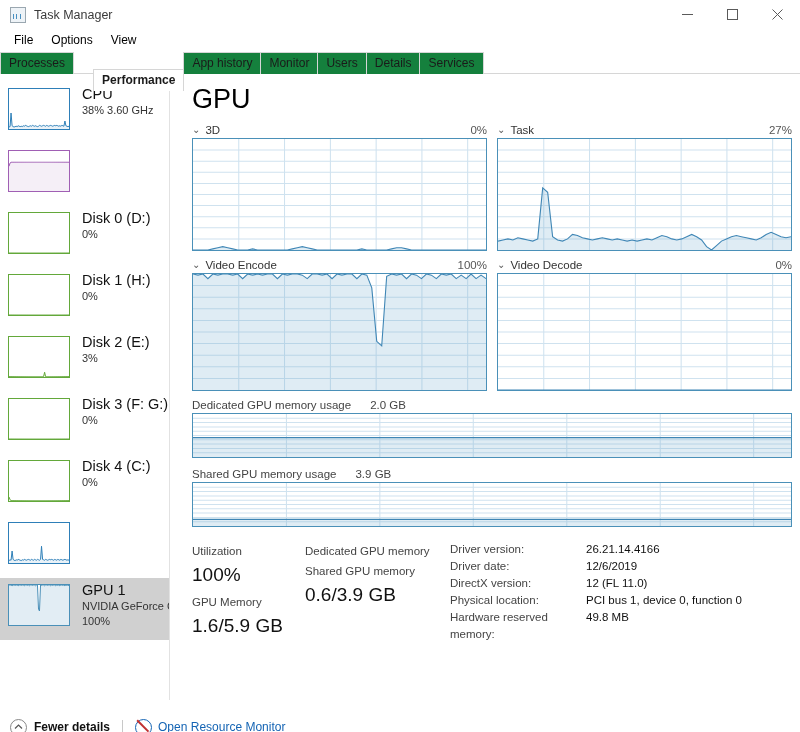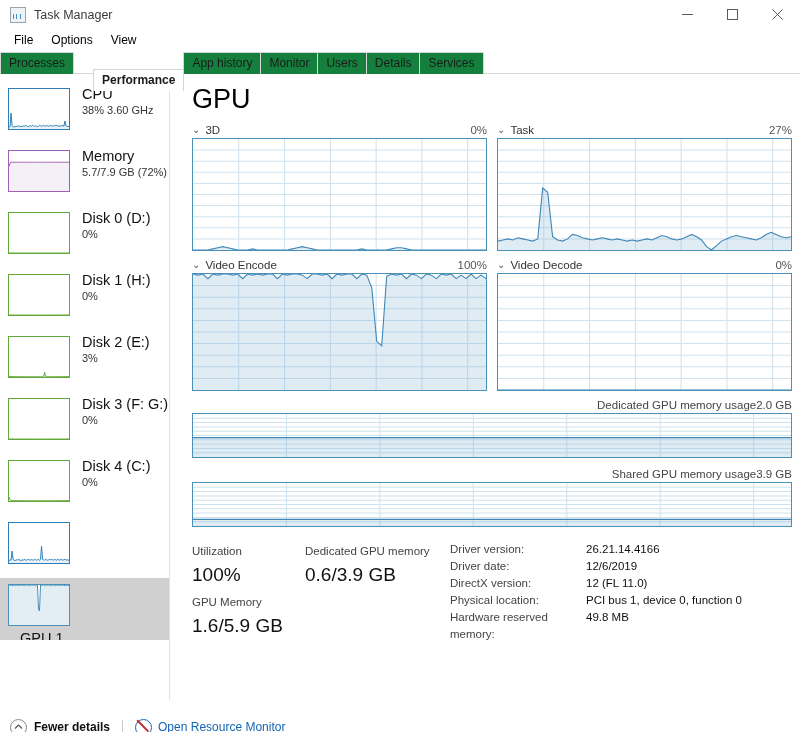--- a/index.html
+++ b/index.html
@@ -121,21 +121,20 @@
   }
   .side-item {
     display: flex;
     align-items: flex-start;
     height: 62px;
     padding-left: 8px;
     box-sizing: border-box;
   }
   .side-item.selected {
     background: #d0d0d0;
-    flex-direction: column;
   }
   .side-thumb {
     width: 62px;
     height: 42px;
     box-sizing: border-box;
     border: 1px solid #3f8fbf;
     background: #ffffff;
     margin-top: 6px;
     flex: 0 0 auto;
     position: relative;
@@ -214,25 +213,26 @@
     border: 1px solid #4a90b8;
     background: #ffffff;
     position: relative;
     overflow: hidden;
     box-sizing: border-box;
   }
   .graph-box svg { display: block; width: 100%; height: 100%; }
 
   .wide-label {
     display: flex;
-    justify-content: flex-end;
+    justify-content: flex-start;
     font-size: 11.5px;
     color: #444444;
     padding-bottom: 2px;
     padding-top: 2px;
+    gap: 19px;
   }
 
   
   .stats {
     display: flex;
     margin-top: 14px;
     font-size: 11.5px;
   }
   .stat-col { width: 113px; }
   .stat-name {
@@ -376,24 +376,20 @@
           <div class="side-title">CPU</div>
           <div class="side-sub">38%  3.60 GHz</div>
         </div>
       </div>
       <div class="side-item">
         <div class="side-thumb" style="border-color: rgb(160, 95, 180);">
           <svg viewBox="0 0 62 42" preserveAspectRatio="none">
             <polygon points="0,42 0.0,16.0 1.1,12.6 2.1,11.8 3.2,11.8 4.2,11.8 5.3,11.8 6.3,11.8 7.4,11.8 8.4,11.8 9.5,11.8 10.5,11.8 11.6,11.8 12.6,11.8 13.7,11.8 14.7,11.8 15.8,11.8 16.8,11.8 17.9,11.8 18.9,11.8 20.0,11.8 21.0,11.8 22.1,11.8 23.1,11.8 24.2,11.8 25.2,11.8 26.3,11.8 27.3,11.8 28.4,11.8 29.4,11.8 30.5,11.8 31.5,11.8 32.6,11.8 33.6,11.8 34.7,11.8 35.7,11.8 36.8,11.8 37.8,11.8 38.9,11.8 39.9,11.8 41.0,11.8 42.0,11.8 43.1,11.8 44.1,11.8 45.2,11.8 46.2,11.8 47.3,11.8 48.3,11.8 49.4,11.8 50.4,11.8 51.5,11.8 52.5,11.8 53.6,11.8 54.6,11.8 55.7,11.8 56.7,11.8 57.8,11.8 58.8,11.8 59.9,11.8 60.9,11.8 62.0,11.8 62,42" fill="rgba(160,95,180,0.1)"></polygon>
             <polyline points="0.0,16.0 1.1,12.6 2.1,11.8 3.2,11.8 4.2,11.8 5.3,11.8 6.3,11.8 7.4,11.8 8.4,11.8 9.5,11.8 10.5,11.8 11.6,11.8 12.6,11.8 13.7,11.8 14.7,11.8 15.8,11.8 16.8,11.8 17.9,11.8 18.9,11.8 20.0,11.8 21.0,11.8 22.1,11.8 23.1,11.8 24.2,11.8 25.2,11.8 26.3,11.8 27.3,11.8 28.4,11.8 29.4,11.8 30.5,11.8 31.5,11.8 32.6,11.8 33.6,11.8 34.7,11.8 35.7,11.8 36.8,11.8 37.8,11.8 38.9,11.8 39.9,11.8 41.0,11.8 42.0,11.8 43.1,11.8 44.1,11.8 45.2,11.8 46.2,11.8 47.3,11.8 48.3,11.8 49.4,11.8 50.4,11.8 51.5,11.8 52.5,11.8 53.6,11.8 54.6,11.8 55.7,11.8 56.7,11.8 57.8,11.8 58.8,11.8 59.9,11.8 60.9,11.8 62.0,11.8" fill="none" stroke="#a05fb4" stroke-width="1" vector-effect="non-scaling-stroke"></polyline>
           </svg>
-        </div>
-        <div class="side-text">
-          <div class="side-title">Memory</div>
-          <div class="side-sub">5.7/7.9 GB (72%)</div>
         </div>
       </div>
       <div class="side-item">
         <div class="side-thumb" style="border-color: rgb(99, 168, 58);">
           <svg viewBox="0 0 62 42" preserveAspectRatio="none">
             <polygon points="0,42 0.0,42.0 1.1,42.0 2.1,42.0 3.2,42.0 4.2,42.0 5.3,42.0 6.3,42.0 7.4,42.0 8.4,42.0 9.5,42.0 10.5,42.0 11.6,42.0 12.6,42.0 13.7,42.0 14.7,42.0 15.8,42.0 16.8,42.0 17.9,42.0 18.9,42.0 20.0,42.0 21.0,42.0 22.1,42.0 23.1,42.0 24.2,42.0 25.2,42.0 26.3,42.0 27.3,42.0 28.4,42.0 29.4,42.0 30.5,42.0 31.5,42.0 32.6,42.0 33.6,42.0 34.7,42.0 35.7,42.0 36.8,42.0 37.8,42.0 38.9,42.0 39.9,42.0 41.0,42.0 42.0,42.0 43.1,42.0 44.1,42.0 45.2,42.0 46.2,42.0 47.3,42.0 48.3,42.0 49.4,42.0 50.4,42.0 51.5,42.0 52.5,42.0 53.6,42.0 54.6,42.0 55.7,42.0 56.7,42.0 57.8,42.0 58.8,42.0 59.9,42.0 60.9,42.0 62.0,42.0 62,42" fill="rgba(99,168,58,0.1)"></polygon>
             <polyline points="0.0,42.0 1.1,42.0 2.1,42.0 3.2,42.0 4.2,42.0 5.3,42.0 6.3,42.0 7.4,42.0 8.4,42.0 9.5,42.0 10.5,42.0 11.6,42.0 12.6,42.0 13.7,42.0 14.7,42.0 15.8,42.0 16.8,42.0 17.9,42.0 18.9,42.0 20.0,42.0 21.0,42.0 22.1,42.0 23.1,42.0 24.2,42.0 25.2,42.0 26.3,42.0 27.3,42.0 28.4,42.0 29.4,42.0 30.5,42.0 31.5,42.0 32.6,42.0 33.6,42.0 34.7,42.0 35.7,42.0 36.8,42.0 37.8,42.0 38.9,42.0 39.9,42.0 41.0,42.0 42.0,42.0 43.1,42.0 44.1,42.0 45.2,42.0 46.2,42.0 47.3,42.0 48.3,42.0 49.4,42.0 50.4,42.0 51.5,42.0 52.5,42.0 53.6,42.0 54.6,42.0 55.7,42.0 56.7,42.0 57.8,42.0 58.8,42.0 59.9,42.0 60.9,42.0 62.0,42.0" fill="none" stroke="#63a83a" stroke-width="1" vector-effect="non-scaling-stroke"></polyline>
           </svg>
         </div>
         <div class="side-text">
@@ -668,20 +664,21 @@
 
     <div class="stats">
       <div class="stat-col">
         <div class="stat-name">Utilization</div>
         <div class="stat-val">100%</div>
         <div class="stat-name">GPU Memory</div>
         <div class="stat-val">1.6/5.9 GB</div>
       </div>
       <div class="stat-col" style="width:135px">
         <div class="stat-name">Dedicated GPU memory</div>
+        <div class="stat-name">Shared GPU memory</div>
         <div class="stat-val">0.6/3.9 GB</div>
       </div>
       <div class="info-col" id="infocol">
           <div class="info-key">Driver version:</div>
           <div class="info-val">26.21.14.4166</div>
           <div class="info-key">Driver date:</div>
           <div class="info-val">12/6/2019</div>
           <div class="info-key">DirectX version:</div>
           <div class="info-val">12 (FL 11.0)</div>
           <div class="info-key">Physical location:</div>

